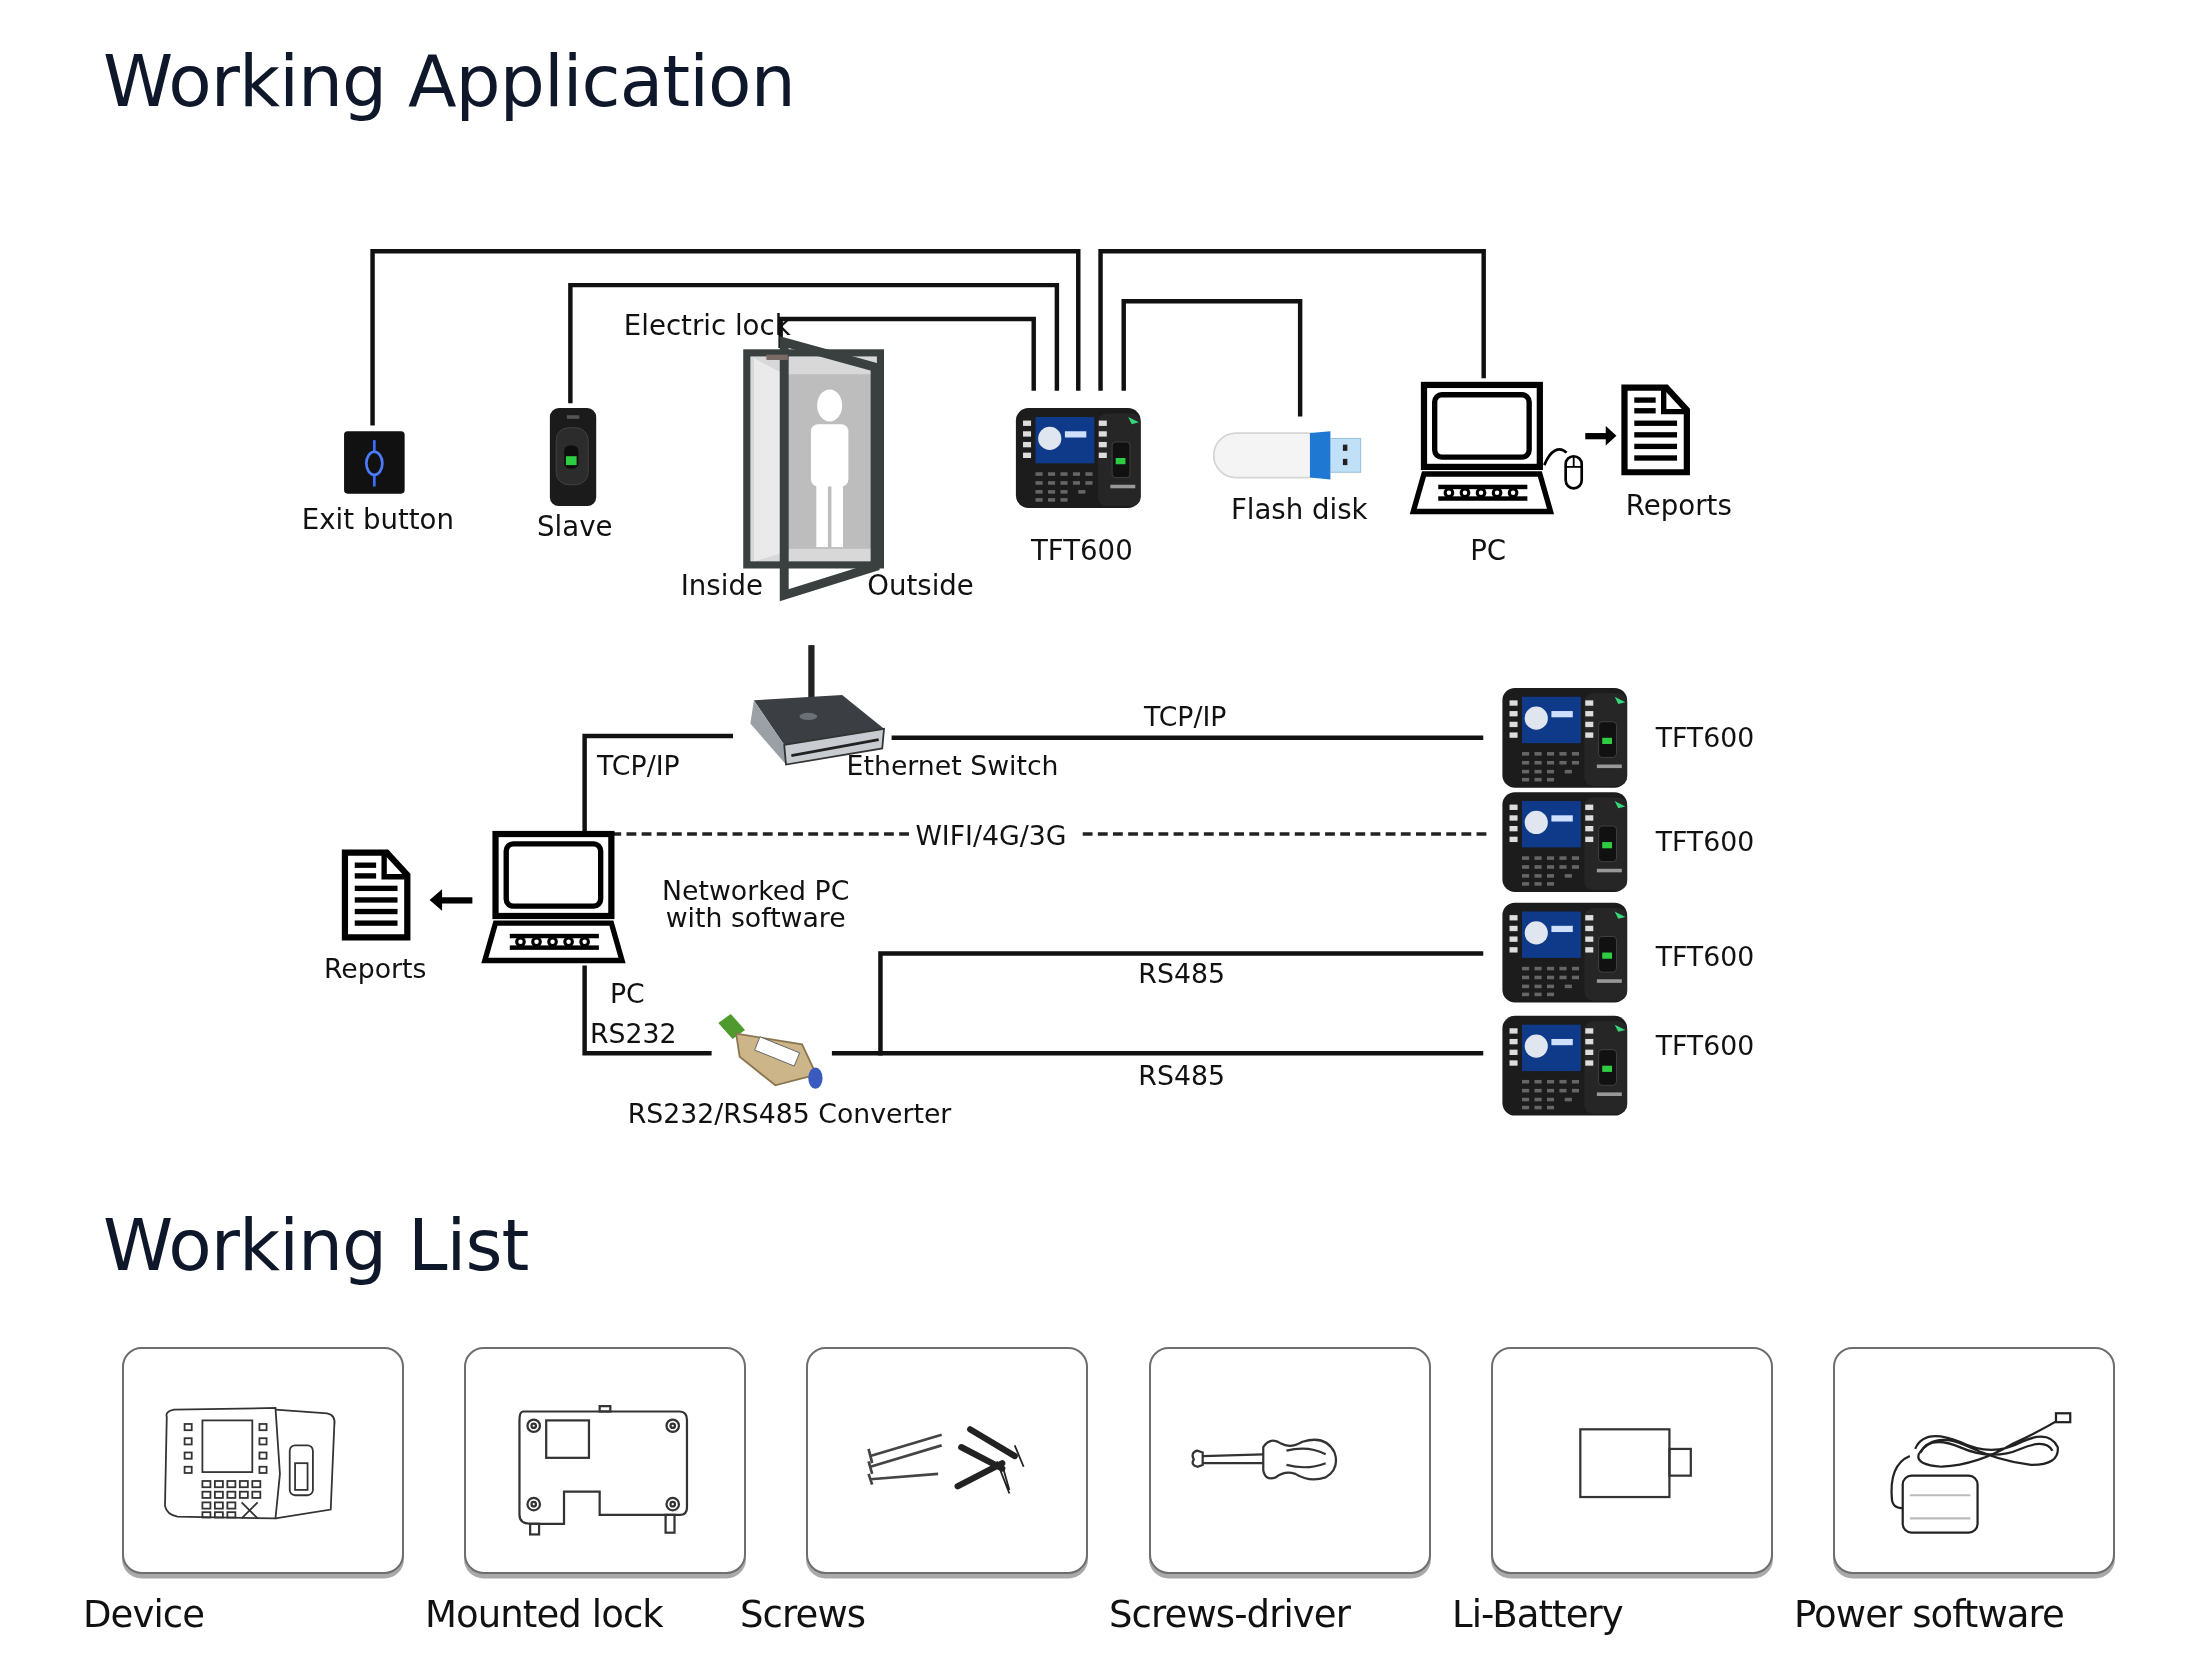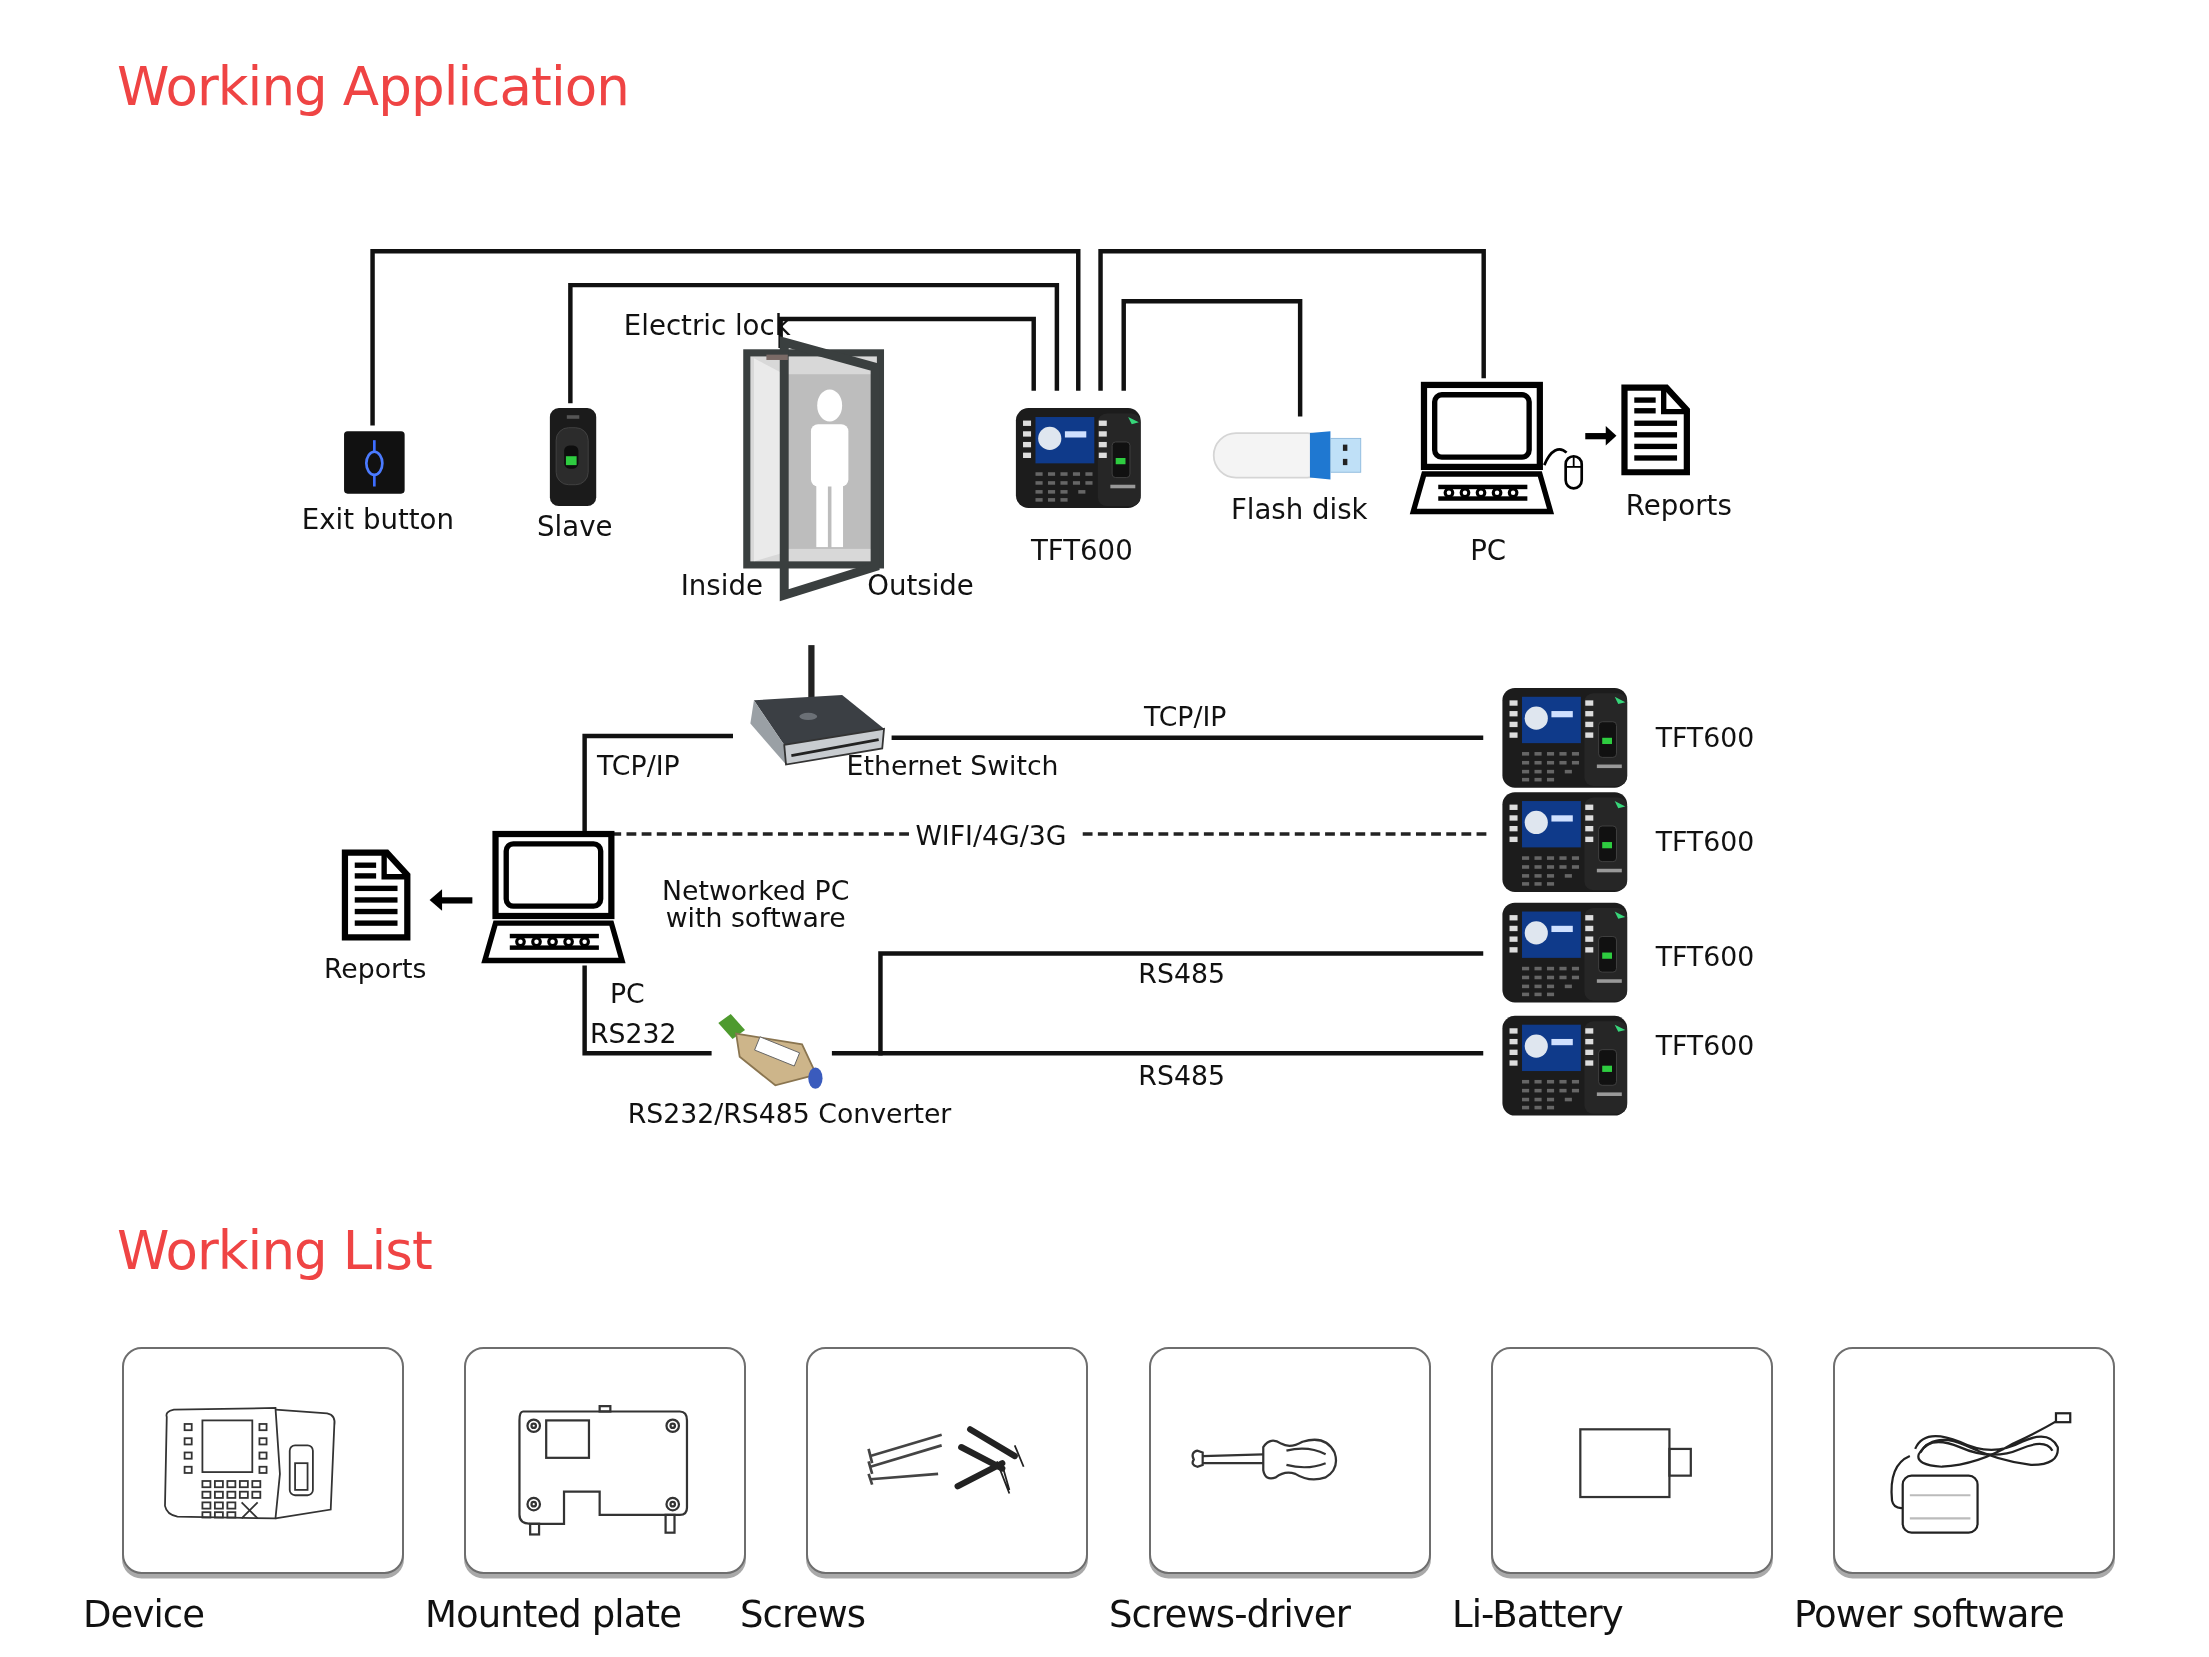--- a/index.html
+++ b/index.html
@@ -1,19 +1,19 @@
 <!DOCTYPE html>
 <html style="font-size:14.3px"><head>
   <meta charset="utf-8">
   <style>
     html, body { margin: 0; padding: 0; background: #ffffff; }
     body { width: 2210px; height: 1657px; position: relative; overflow: hidden;
            font-family: "DejaVu Sans", "Liberation Sans", sans-serif; }
-    .title { position: absolute; color: #ef4444; font-family: "DejaVu Sans", sans-serif;
-             font-weight: normal; font-size: 53px; letter-spacing: -0.9px; margin: 14px; line-height: 1; }
+    .title { position: absolute; color: #0f172a; font-family: "DejaVu Sans", sans-serif;
+             font-weight: normal; font-size: 71px; letter-spacing: -0.9px; margin: 0; line-height: 1; }
     #title-working { left: 103px; top: 46px; }
     #title-package { left: 103px; top: 1210px; }
     svg#diagram { position: absolute; left: 0; top: 0; }
     .lbl { font-family: "DejaVu Sans", sans-serif; font-size: 31px; fill: #111; }
     .lbl-sm { font-family: "DejaVu Sans", sans-serif; font-size: 30px; fill: #111; }
     .wire { stroke: #111; stroke-width: 5; fill: none; stroke-linecap: square; }
     .dash { stroke: #222; stroke-width: 4; fill: none; stroke-dasharray: 11 6; }
     .pkg-box { position: absolute; width: 278px; height: 223px; border: 2.7px solid #6e6e6e;
                border-radius: 19.6px; box-shadow: 0 4.5px 0 #a9a9a9; background: #fff; top: 1347px; }
     .pkg-label { position: absolute; top: 1593px; width: 356px; 
@@ -328,18 +328,18 @@
       <rect x="248" y="72" width="16" height="10" fill="#fff"></rect>
       <path d="M84,120 Q60,130 64,170 Q66,180 78,178"></path>
       <rect x="76" y="142" width="84" height="64" rx="10" fill="#fff"></rect>
       <line x1="84" y1="164" x2="152" y2="164" stroke="#bbb"></line>
       <line x1="84" y1="190" x2="152" y2="190" stroke="#bbb"></line>
     </g>
   </svg>
 </div>
 
 <div class="pkg-label" style="left:83px">Device</div>
-<div class="pkg-label" style="left:425px">Mounted plate</div>
+<div class="pkg-label" style="left:425px">Mounted lock</div>
 <div class="pkg-label" style="left:740px">Screws</div>
 <div class="pkg-label" style="left:1109px">Screws-driver</div>
 <div class="pkg-label" style="left:1452px">Li-Battery</div>
 <div class="pkg-label" style="left:1794px">Power software</div>
 
 
 </body></html>

